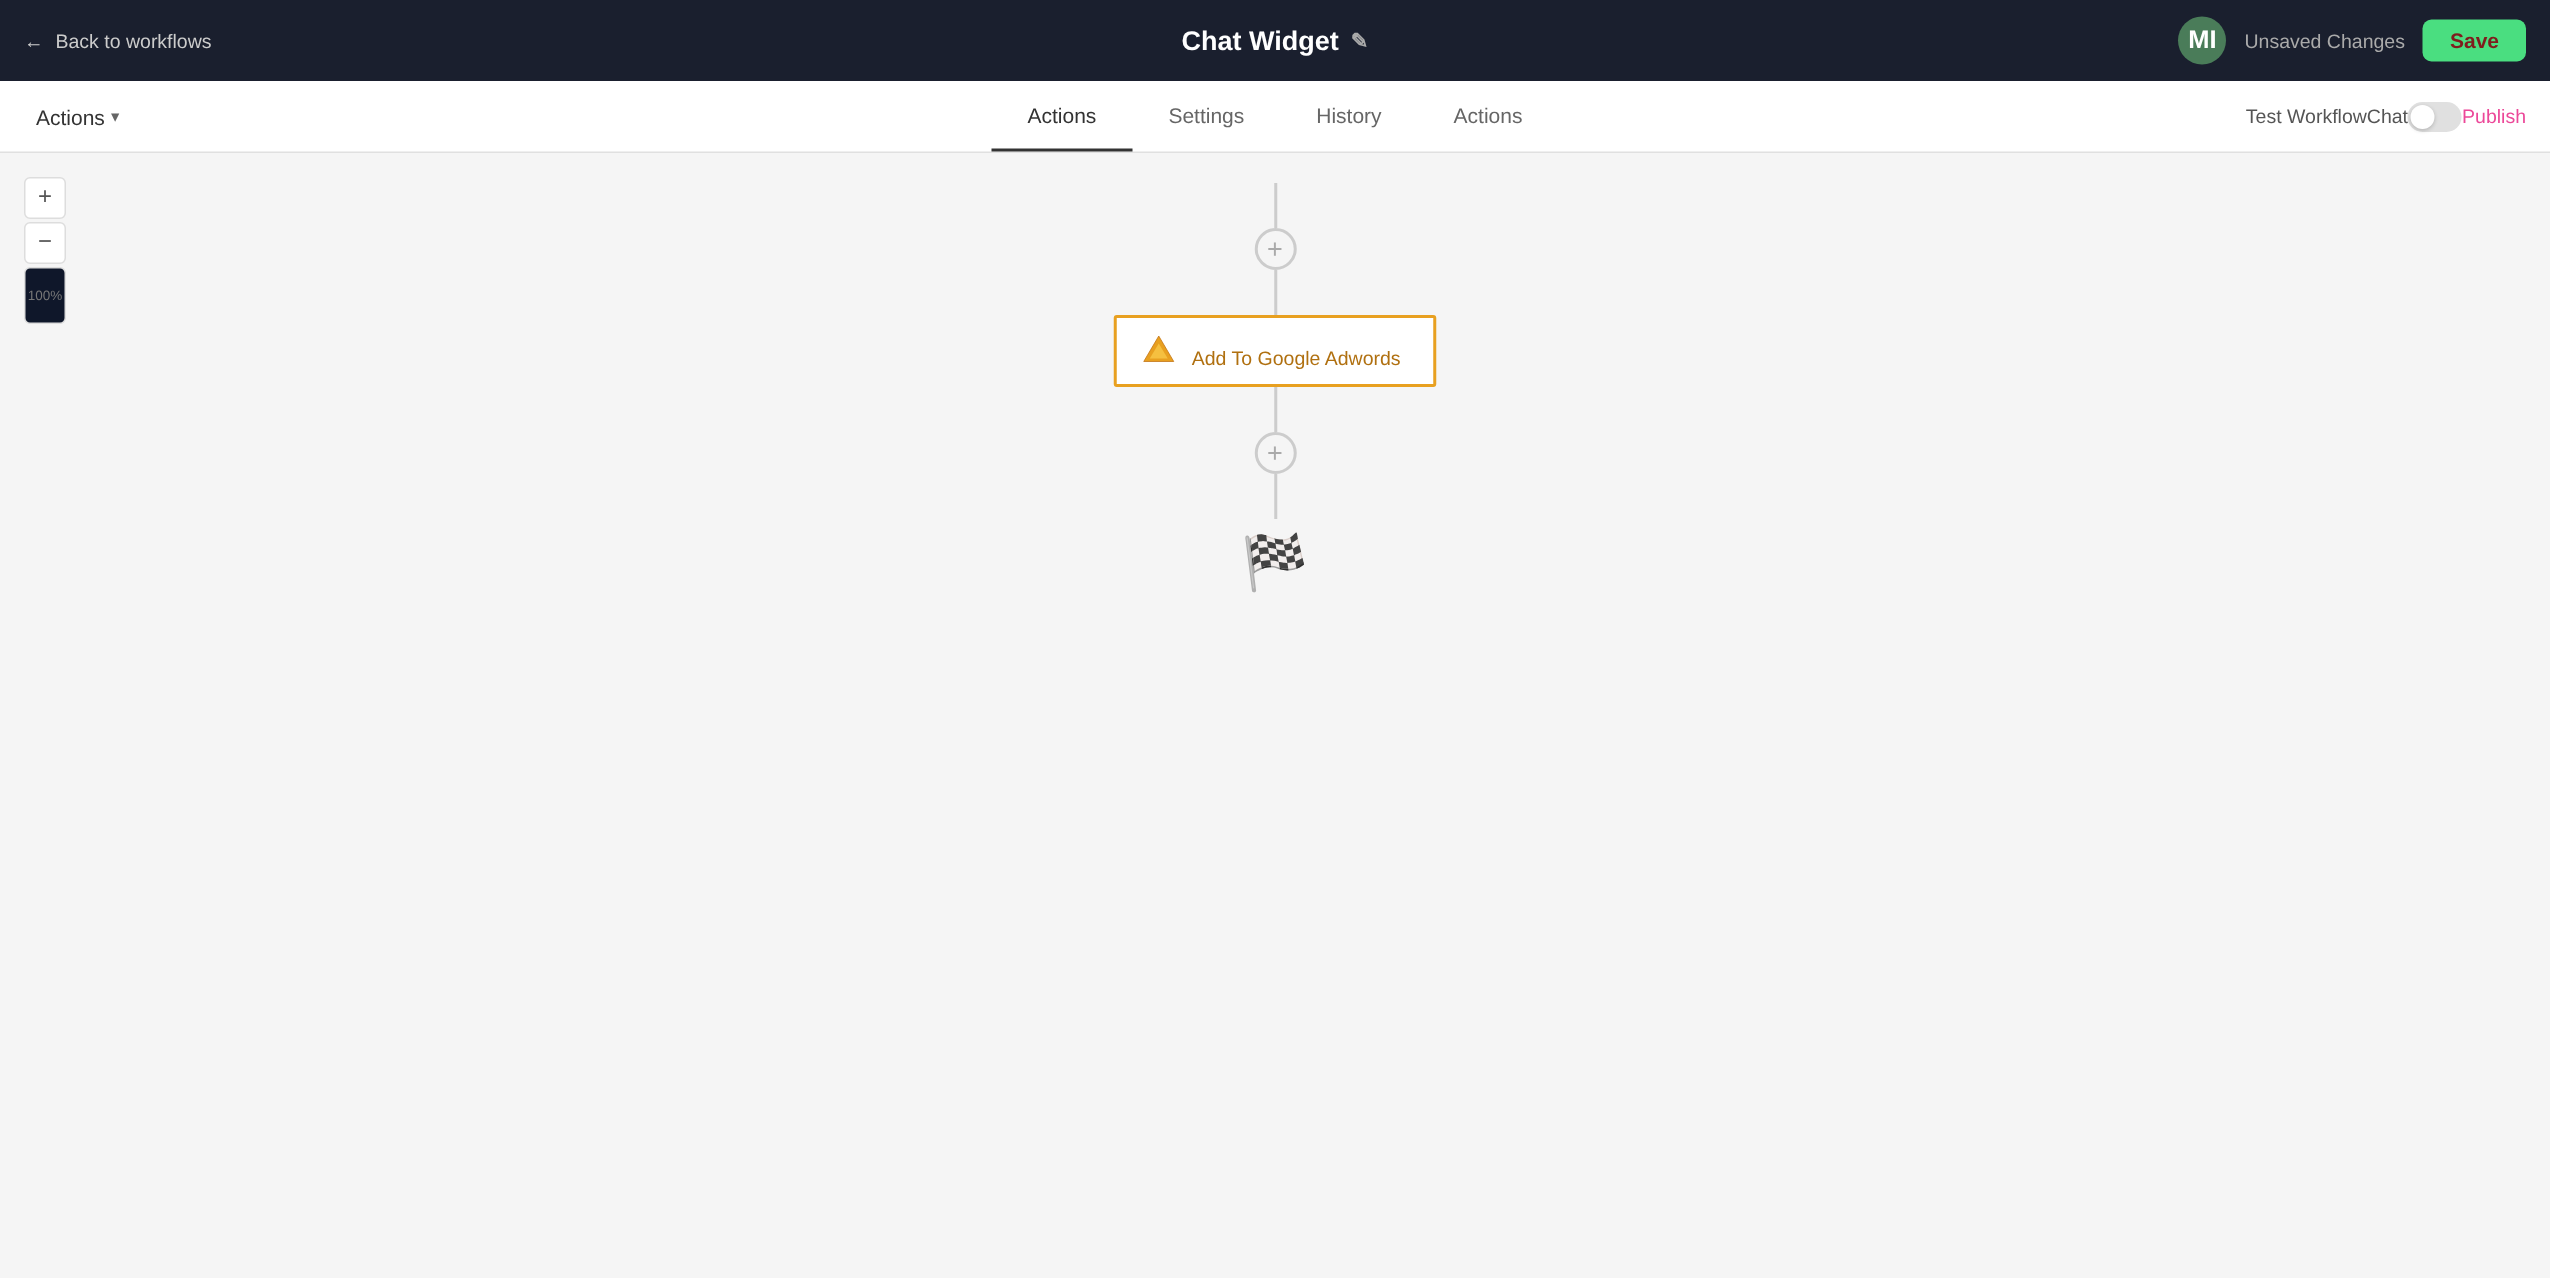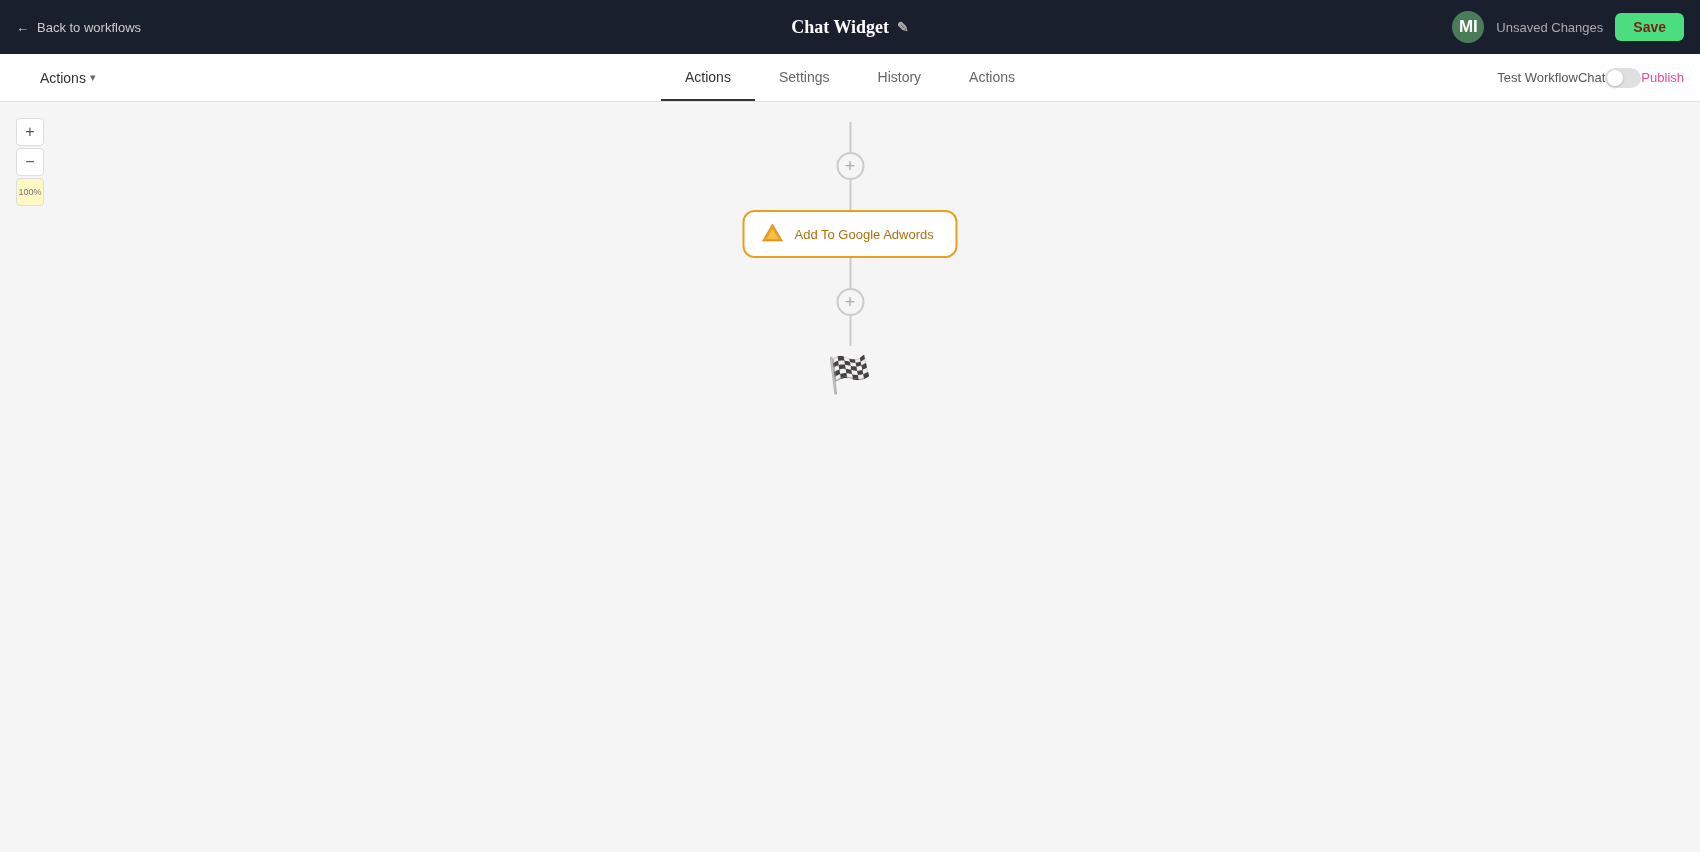--- a/index.html
+++ b/index.html
@@ -26,21 +26,20 @@
     .topbar-center {
       position: absolute;
       left: 50%;
       transform: translateX(-50%);
       display: flex;
       align-items: center;
       gap: 8px;
       color: #fff;
       font-size: 18px;
       font-weight: 600;
-      font-family: Liberation Serif, serif;
     }
     .edit-icon {
       color: #aaa;
       font-size: 14px;
       cursor: pointer;
     }
     .topbar-right {
       display: flex;
       align-items: center;
       gap: 12px;
@@ -72,21 +71,21 @@
       cursor: pointer;
     }
 
     
     .tabsbar {
       background: #fff;
       border-bottom: 1px solid #e0e0e0;
       height: 48px;
       display: flex;
       align-items: center;
-      padding: 0 32px;
+      padding: 0 16px;
       position: relative;
     }
     .actions-dropdown {
       display: flex;
       align-items: center;
       gap: 4px;
       font-size: 14px;
       font-weight: 500;
       color: #333;
       cursor: pointer;
@@ -182,22 +181,22 @@
       border-radius: 4px;
       display: flex;
       align-items: center;
       justify-content: center;
       cursor: pointer;
       font-size: 16px;
       color: #555;
     }
     .zoom-label {
       width: 28px;
-      height: 28px;
-      background: #fef9c3;
+      height: 38px;
+      background: #0f172a;
       border: 1px solid #ddd;
       border-radius: 4px;
       display: flex;
       align-items: center;
       justify-content: center;
       font-size: 9px;
       color: #777;
     }
 
     
@@ -241,25 +240,25 @@
       justify-content: center;
       cursor: pointer;
       color: #aaa;
       font-size: 18px;
       background: #f5f5f5;
     }
 
     .action-node {
       background: #fff;
       border: 2px solid #e8a020;
-      border-radius: 12px;
+      border-radius: 2px;
       width: 215px;
       padding: 10px 16px;
       display: flex;
-      align-items: center;
+      align-items: flex-end;
       gap: 10px;
       cursor: pointer;
       margin-top: 0;
     }
 
     .adwords-icon {
       width: 24px;
       height: 24px;
       flex-shrink: 0;
     }

